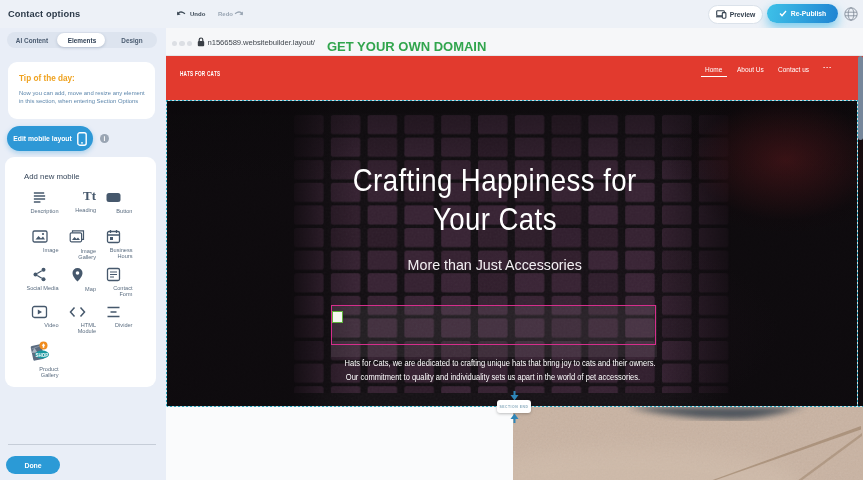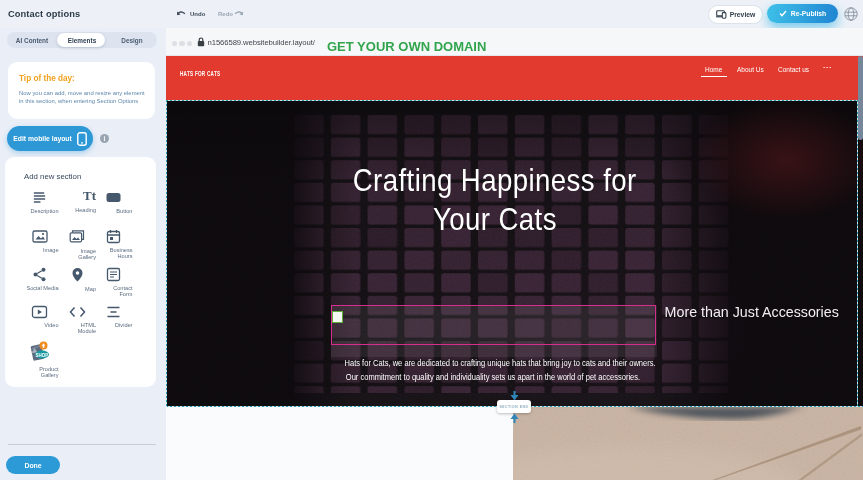--- a/index.html
+++ b/index.html
@@ -50,21 +50,21 @@
 #darkshade{position:absolute;left:0;top:0;width:697px;height:307px;
 background:
  radial-gradient(170px 110px at 620px 60px, rgba(115,28,32,.42), rgba(20,5,8,.12) 55%, rgba(0,0,0,0) 70%),
  radial-gradient(300px 150px at 420px 230px, rgba(95,55,85,.10), rgba(0,0,0,0) 65%),
  linear-gradient(180deg, rgba(10,8,10,.38) 20px, rgba(10,8,10,0) 85px),
  linear-gradient(90deg, rgba(12,9,12,.8) 0 127px, rgba(12,9,12,.35) 155px, rgba(12,9,12,0) 190px),
  linear-gradient(270deg, rgba(12,9,12,.8) 0 132px, rgba(12,9,12,.4) 172px, rgba(12,9,12,0) 215px),
  linear-gradient(180deg, rgba(12,9,12,.55) 0 13px, rgba(12,9,12,0) 16px);}
 #hero{left:0;top:61px;width:697px;text-align:center;color:#fff;transform:translateX(-20px);font-size:32px;line-height:38.5px;}
 #hero .l{display:inline-block;transform:scaleX(.862);white-space:nowrap;font-size:32px;line-height:38.5px;font-weight:400;letter-spacing:.5px;}
-#sub{left:0;top:156px;width:697px;text-align:right;transform:translateX(-20px);color:#f2eff2;font-size:15px;margin-top:47px;}#sub span{display:inline-block;transform:scaleX(.95);white-space:nowrap;}
+#sub{left:0;top:156px;width:697px;text-align:center;transform:translateX(-20px);color:#f2eff2;font-size:15px;}#sub span{display:inline-block;transform:scaleX(.95);white-space:nowrap;}
 #descwrap{left:165px;top:205px;width:326px;height:52px;background:rgba(255,255,255,.07);}
 #descbox{position:absolute;left:0;top:0;width:323px;height:38px;border:1.5px solid #d62e8c;}
 #desctext{position:absolute;left:0;top:5.5px;width:323px;text-align:center;color:#fff;font-size:8.2px;line-height:14px;margin-top:46px;}
 #desctext .l{display:inline-block;transform:scaleX(.92);white-space:nowrap;font-size:8.2px;line-height:14px;}
 #gsquare{position:absolute;left:1px;top:6px;width:11px;height:11.5px;background:#f4f8f2;border:1.6px solid #5fb23c;box-sizing:border-box;}
 
 .dashh{height:1.4px;background:repeating-linear-gradient(90deg,#2aa3bb 0 2px,rgba(233,247,250,.9) 2px 4px);}
 .dashv{width:1.4px;background:repeating-linear-gradient(180deg,#2aa3bb 0 2px,rgba(233,247,250,.9) 2px 4px);}
 
 #below{left:166px;top:407px;width:697px;height:73px;background:#fafbfc;}
@@ -123,21 +123,21 @@
   <div class="abs" id="tipbody">Now you can add, move and resize any element<br>in this section, when entering Section Options</div>
   <div class="abs" id="editmob">
       <span>Edit mobile layout</span>
     <svg width="10" height="14" viewBox="0 0 10 14">
         <rect x="0.8" y="0.8" width="8.4" height="12.4" rx="2" fill="none" stroke="#fff" stroke-width="1.4"></rect>
         <circle cx="5" cy="10.8" r="0.9" fill="#fff"></circle>
       </svg>
   </div>
   <div class="abs" id="infoc">i</div>
   <div class="abs" id="addcard"></div>
-  <div class="abs" id="addtitle">Add new section</div>
+  <div class="abs" id="addtitle">Add new mobile</div>
 
   <div class="cell" style="left:20.5px;top:162px">
       <svg width="15" height="15" viewBox="0 0 16 16">
         <g stroke="#46586c" stroke-width="1.4" fill="none">
           <path d="M2 3.2 h11M2 6.4 h12M2 9.6 h12M2 12.8 h7"></path>
         </g>
       </svg>
       <div class="lab">Description</div>
     </div>
   <div class="cell" style="left:58px;top:160px">

